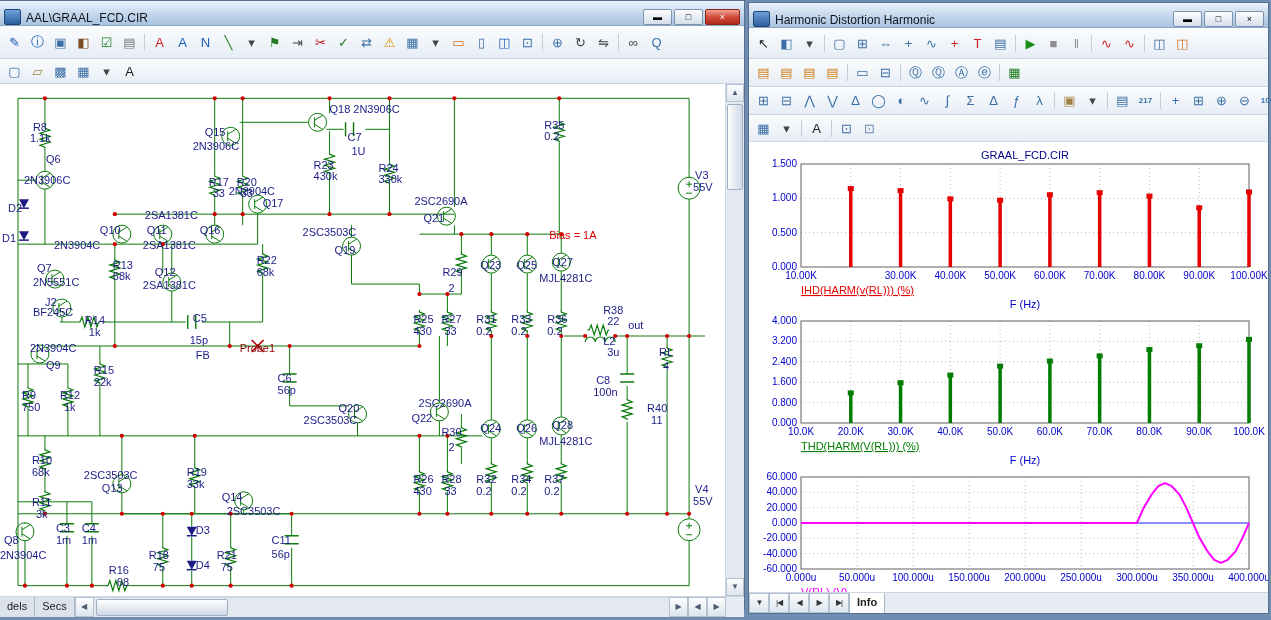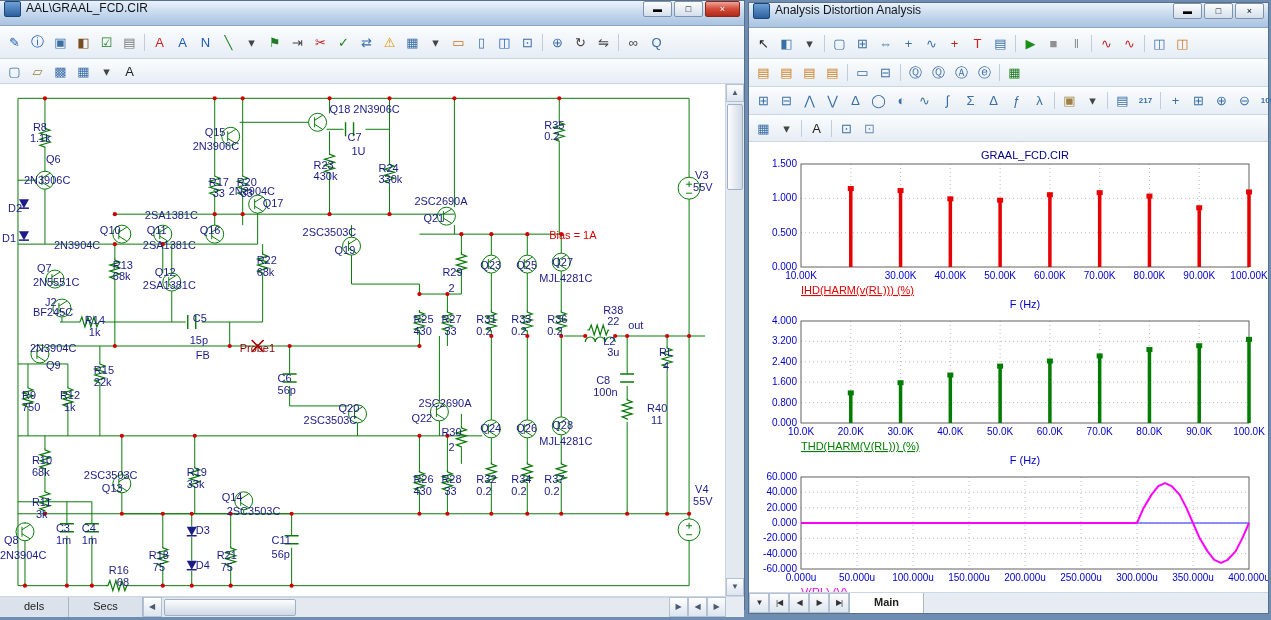--- a/index.html
+++ b/index.html
@@ -1,38 +1,38 @@
 <!DOCTYPE html>
 <html><head>
 <meta charset="utf-8">
 <style>
   html,body{margin:0;padding:0}
   body{width:1271px;height:620px;background:#6e8db1;font-family:"Liberation Sans",sans-serif;position:relative;overflow:hidden}
   .window{position:absolute;background:#eef2f8;border:1px solid #56708e;box-sizing:border-box;display:flex;flex-direction:column}
   #win-left{left:0;top:0;width:745px;height:610px;border-left:none}
   #win-right{left:748px;top:2px;width:521px;height:612px}
-  .titlebar{height:24px;flex:0 0 24px;background:linear-gradient(#eaf2fb,#c3d6ec 55%,#a9c3e1);display:flex;align-items:flex-start;padding:0 4px;border-bottom:1px solid #8aa6c4}
+  .titlebar{height:24px;flex:0 0 24px;background:linear-gradient(#eaf2fb,#c3d6ec 55%,#a9c3e1);display:flex;align-items:flex-end;padding:0 4px;border-bottom:1px solid #8aa6c4}
   .appicon{width:15px;height:14px;background:linear-gradient(#6ea0d8,#2c5f9e);border:1px solid #1d4675;border-radius:2px;margin-right:5px}
   .titletext{font-size:12px;color:#10151c;white-space:nowrap}
   .winbtns{margin-left:auto;display:flex;gap:2px}
   .winbtn{width:29px;height:16px;border:1px solid #7d93ac;background:linear-gradient(#fdfdfd,#d4dfec);font-size:9px;line-height:14px;text-align:center;border-radius:2px;padding:0;color:#2a3json0;cursor:default}
   .winbtn.close-red{width:35px;background:linear-gradient(#f0a496,#d24a3a 50%,#b02a1a);color:#fff;border-color:#8c2417}
   .toolbar{display:flex;align-items:center;padding:1px 3px;background:linear-gradient(#fbfdfe,#e6edf5);border-bottom:1px solid #ccd6e2;flex:0 0 auto}
   .tb30{height:30px}.tb24{height:22px}.tb28{height:28px}.tb26{height:25px}.tb25{height:24px}
   .tbtn{min-width:21px;height:20px;display:flex;align-items:center;justify-content:center;font-size:13px;border:1px solid transparent;border-radius:2px;cursor:default}
   .tbtn .textic{font-size:8px;font-weight:bold}
   .tsep{width:1px;height:17px;background:#c2cdda;margin:0 3px;flex:0 0 1px}
   .canvas-row{display:flex;flex:0 0 512px;height:512px}
   #schematic{background:#ffffff;display:block}
   .vscroll{width:18px;background:#eef1f5;border-left:1px solid #ccd6e2;display:flex;flex-direction:column}
   .sbtn{height:16px;flex:0 0 16px;font-size:8px;color:#50holds6078;text-align:center;line-height:15px;background:linear-gradient(#fdfdfd,#dde5ef);border:1px solid #b4c1d2;color:#4a5a70}
   .vtrack{flex:1;position:relative;background:#e4e9f0}
   .vthumb{position:absolute;top:2px;left:1px;right:1px;height:84px;background:linear-gradient(90deg,#fdfdfd,#cfd9e6);border:1px solid #9fb0c4;border-radius:2px}
   .bottom-bar{height:20px;flex:0 0 20px;display:flex;align-items:stretch;background:#e7ebf2;border-top:1px solid #ccd6e2;font-size:11px}
-  .tab{padding:0 24px;line-height:18px;background:#dbe2ec;border-right:1px solid #a9b6c6;color:#222;cursor:default;white-space:nowrap}
+  .tab{padding:0 7px;line-height:18px;background:#dbe2ec;border-right:1px solid #a9b6c6;color:#222;cursor:default;white-space:nowrap}
   .tab.main-tab{background:#ffffff;font-weight:bold;border-left:1px solid #a9b6c6}
   .hbtn{width:17px;flex:0 0 17px;text-align:center;font-size:8px;line-height:18px;background:linear-gradient(#fdfdfd,#dde5ef);border:1px solid #b4c1d2;color:#4a5a70}
   .htrack{flex:1;position:relative;background:#e4e9f0;border-top:1px solid #ccd6e2}
   .hthumb{position:absolute;left:2px;top:1px;bottom:1px;width:130px;background:linear-gradient(#fdfdfd,#cfd9e6);border:1px solid #9fb0c4;border-radius:2px}
   .corner{width:18px;flex:0 0 18px;background:#e7ebf2}
   #charts{flex:1;background:#ffffff;overflow:hidden;padding-top:6px}
   #charts svg{display:block}
   .navbtn{width:18px;flex:0 0 18px;text-align:center;font-size:8px;line-height:18px;background:linear-gradient(#fdfdfd,#dde5ef);border:1px solid #b4c1d2;color:#333;letter-spacing:-1px}
   .fill{flex:1}
 </style>
@@ -500,21 +500,21 @@
       <div class="hbtn">▶</div>
       <div class="hbtn">◀</div>
       <div class="hbtn">▶</div>
       <div class="corner"></div>
     </div>
   </section>
 
   <section class="window" id="win-right">
     <div class="titlebar">
       <span class="appicon"></span>
-      <span class="titletext">Analysis Distortion Analysis</span>
+      <span class="titletext">Harmonic Distortion Harmonic</span>
       <span class="winbtns">
         <button class="winbtn"><span>▬</span></button>
         <button class="winbtn"><span>□</span></button>
         <button class="winbtn"><span>×</span></button>
       </span>
     </div>
     <div class="toolbar tb28" id="rtb1">
         <div class="tbtn">
           <span style="color: rgb(32, 32, 32);">↖</span>
         </div>
@@ -805,19 +805,19 @@
           <text x="52" y="127" font-size="11" fill="#ff00ff" text-decoration="underline">V(RL) (V)</text>
           <text x="276" y="141" text-anchor="middle" font-size="11" fill="#0000cd">T (Secs)</text>
         </svg>
       </div>
     <div class="bottom-bar">
       <div class="navbtn">▼</div>
       <div class="navbtn">|◀</div>
       <div class="navbtn">◀</div>
       <div class="navbtn">▶</div>
       <div class="navbtn">▶|</div>
-      <div class="tab main-tab">Main</div>
+      <div class="tab main-tab">Info</div>
       <div class="fill"></div>
       <div class="corner"></div>
     </div>
   </section>
 
 </div>
 
 </body></html>

